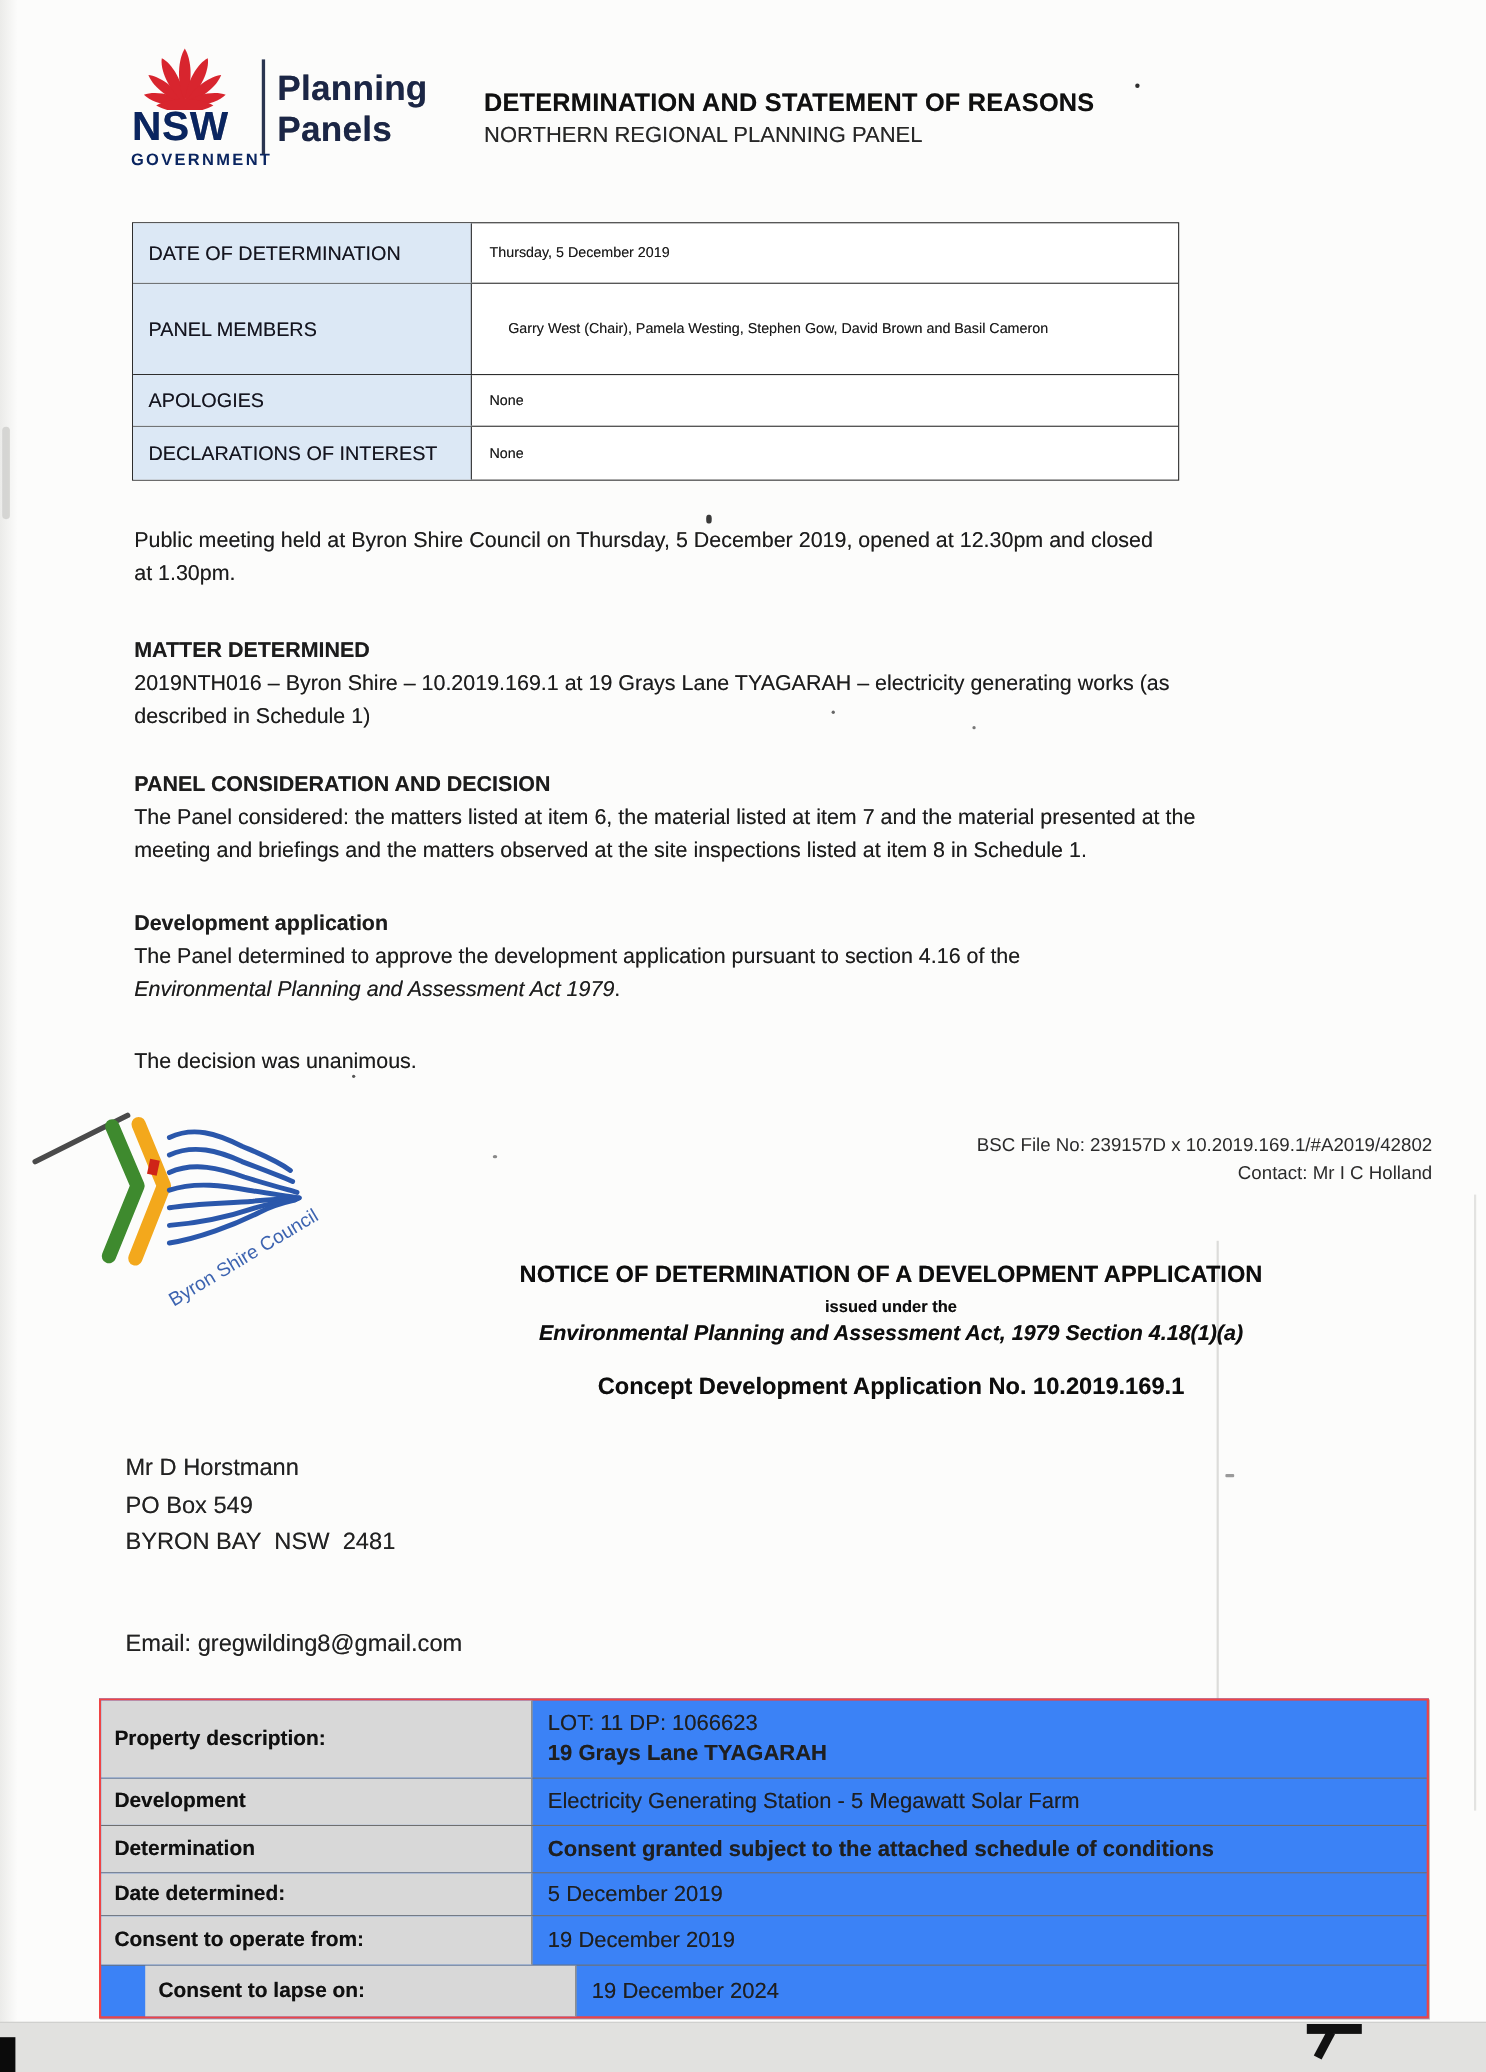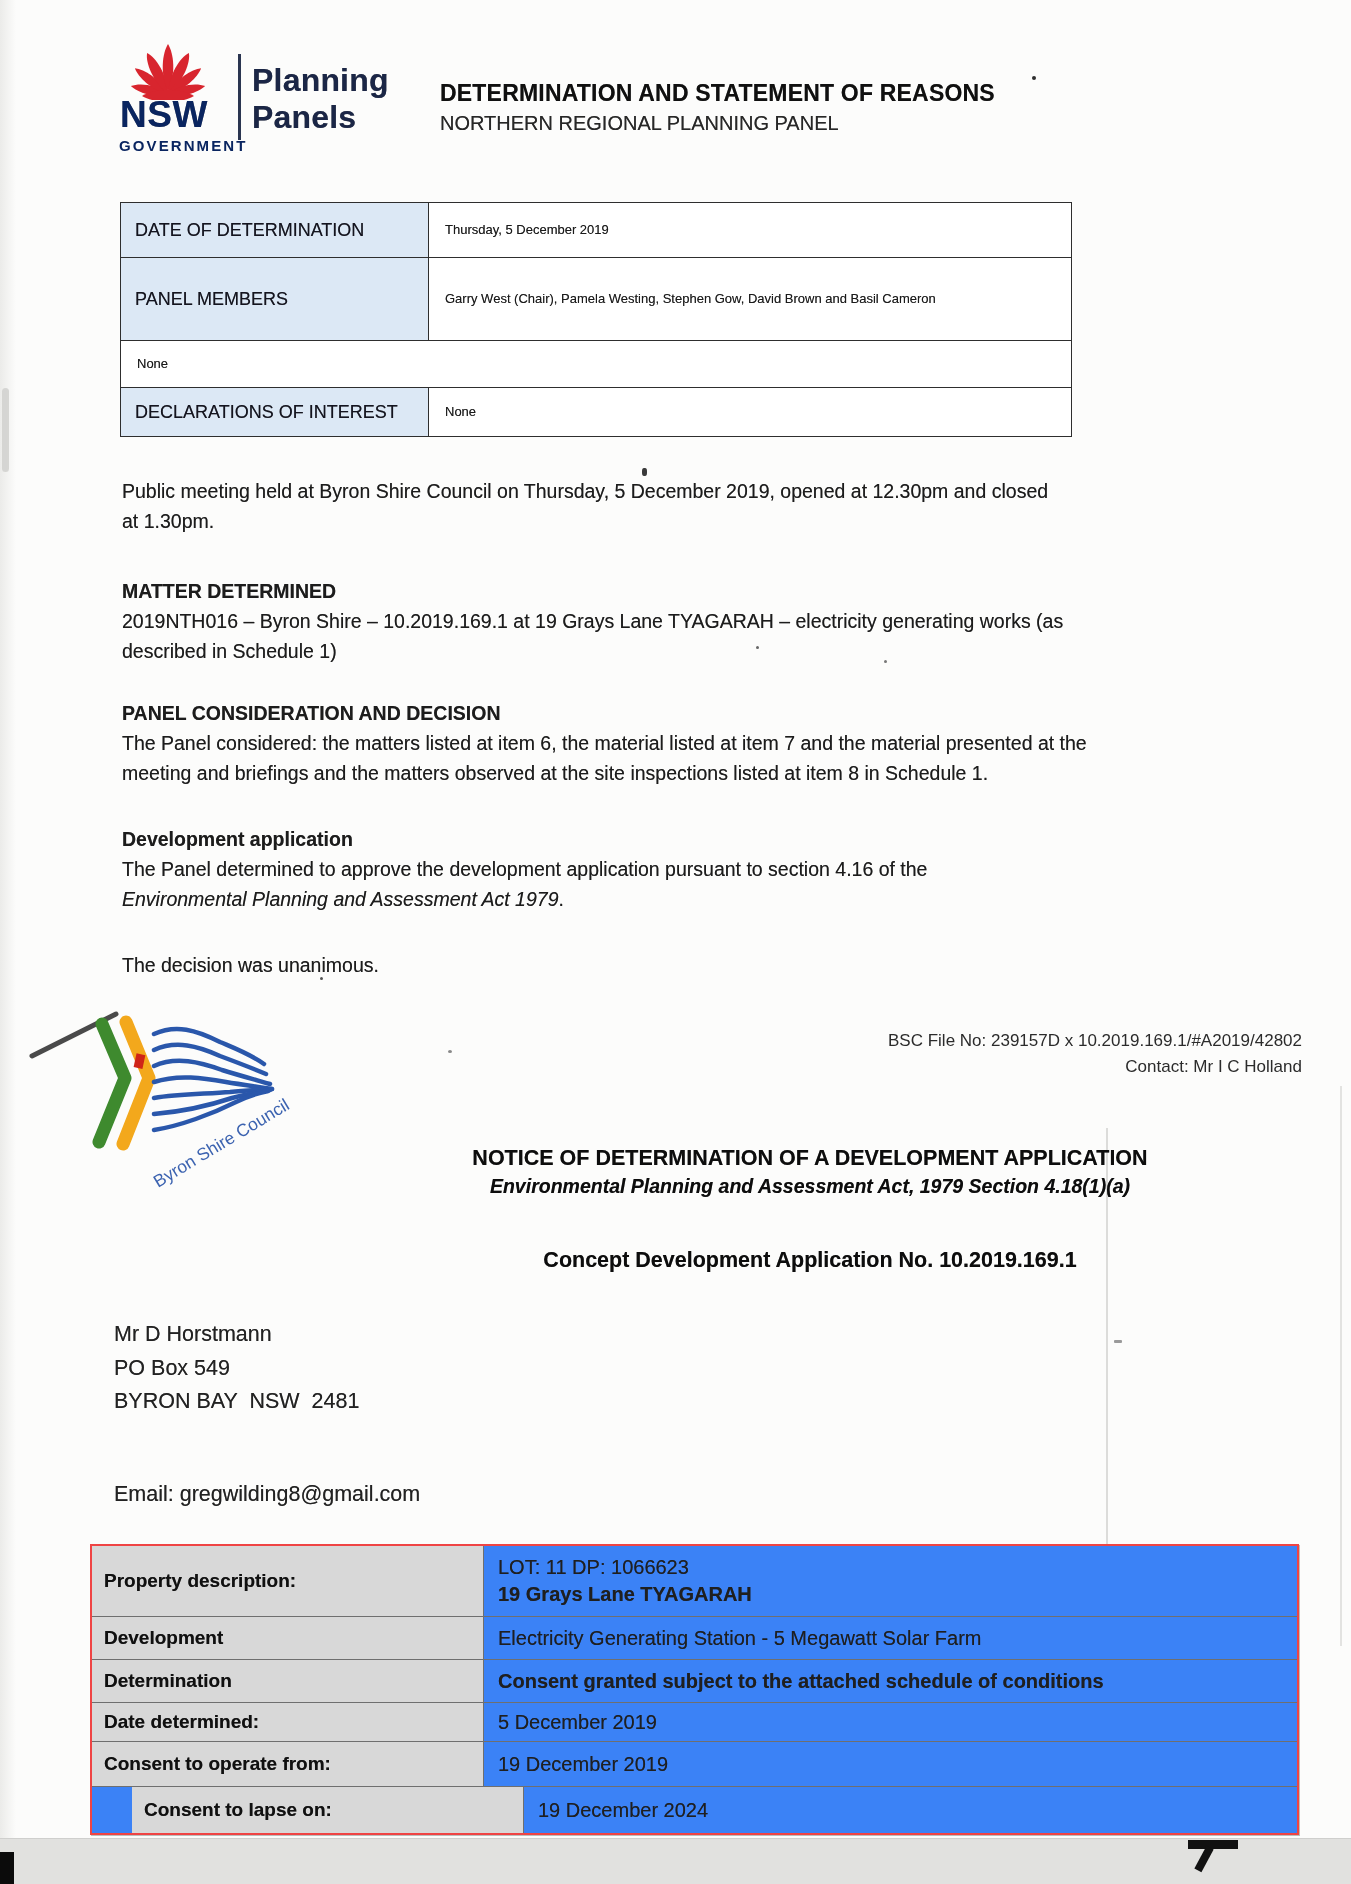--- a/index.html
+++ b/index.html
@@ -111,25 +111,26 @@
   <div class="abs brand-line scan-text" style="left:252px;top:99px;">Panels</div>
 
   <div class="abs hdr-title scan-text" style="left:440px;top:80px;">DETERMINATION AND STATEMENT OF REASONS</div>
   <div class="abs hdr-sub scan-text" style="left:440px;top:112px;">NORTHERN REGIONAL PLANNING PANEL</div>
 
   <div class="abs dtable">
     <div class="row" style="height:54px;">
       <div class="lbl scan-text">DATE OF DETERMINATION</div>
       <div class="val scan-text">Thursday, 5 December 2019</div>
     </div>
-    <div class="row" style="height:82px;">
+    <div class="row" style="height:82px;gap:17px;">
       <div class="lbl scan-text">PANEL MEMBERS</div>
       <div class="val scan-text">Garry West (Chair), Pamela Westing, Stephen Gow, David Brown and Basil Cameron</div>
     </div>
     <div class="row" style="height:46px;">
+      <div class="lbl scan-text">APOLOGIES</div>
       <div class="val scan-text">None</div>
     </div>
     <div class="row" style="height:48px;">
       <div class="lbl scan-text">DECLARATIONS OF INTEREST</div>
       <div class="val scan-text">None</div>
     </div>
   </div>
 
   <div class="abs para scan-text" style="left:122px;top:476px;width:945px;">Public meeting held at Byron Shire Council on Thursday, 5 December 2019, opened at 12.30pm and closed at 1.30pm.</div>
 
@@ -166,20 +167,21 @@
     </svg>
   </div>
 
   <div class="abs bsc-lines" style="left:640px;top:1028px;width:662px;">
     <div>BSC File No: 239157D x 10.2019.169.1/#A2019/42802</div>
     <div>Contact: Mr I C Holland</div>
   </div>
 
   <div class="abs notice-wrap" style="left:320px;top:1146px;width:980px;">
     <div class="notice-title scan-text">NOTICE OF DETERMINATION OF A DEVELOPMENT APPLICATION</div>
+    <div class="notice-issued scan-text">issued under the</div>
     <div class="notice-act scan-text">Environmental Planning and Assessment Act, 1979 Section 4.18(1)(a)</div>
   </div>
   <div class="abs notice-wrap" style="left:320px;top:1248px;width:980px;">
     <div class="notice-concept scan-text">Concept Development Application No. 10.2019.169.1</div>
   </div>
 
   <div class="abs" style="left:114px;top:1318px;">
     <div class="addr-line scan-text">Mr D Horstmann</div>
     <div class="addr-line scan-text">PO Box 549</div>
     <div class="addr-line scan-text">BYRON BAY  NSW  2481</div>

